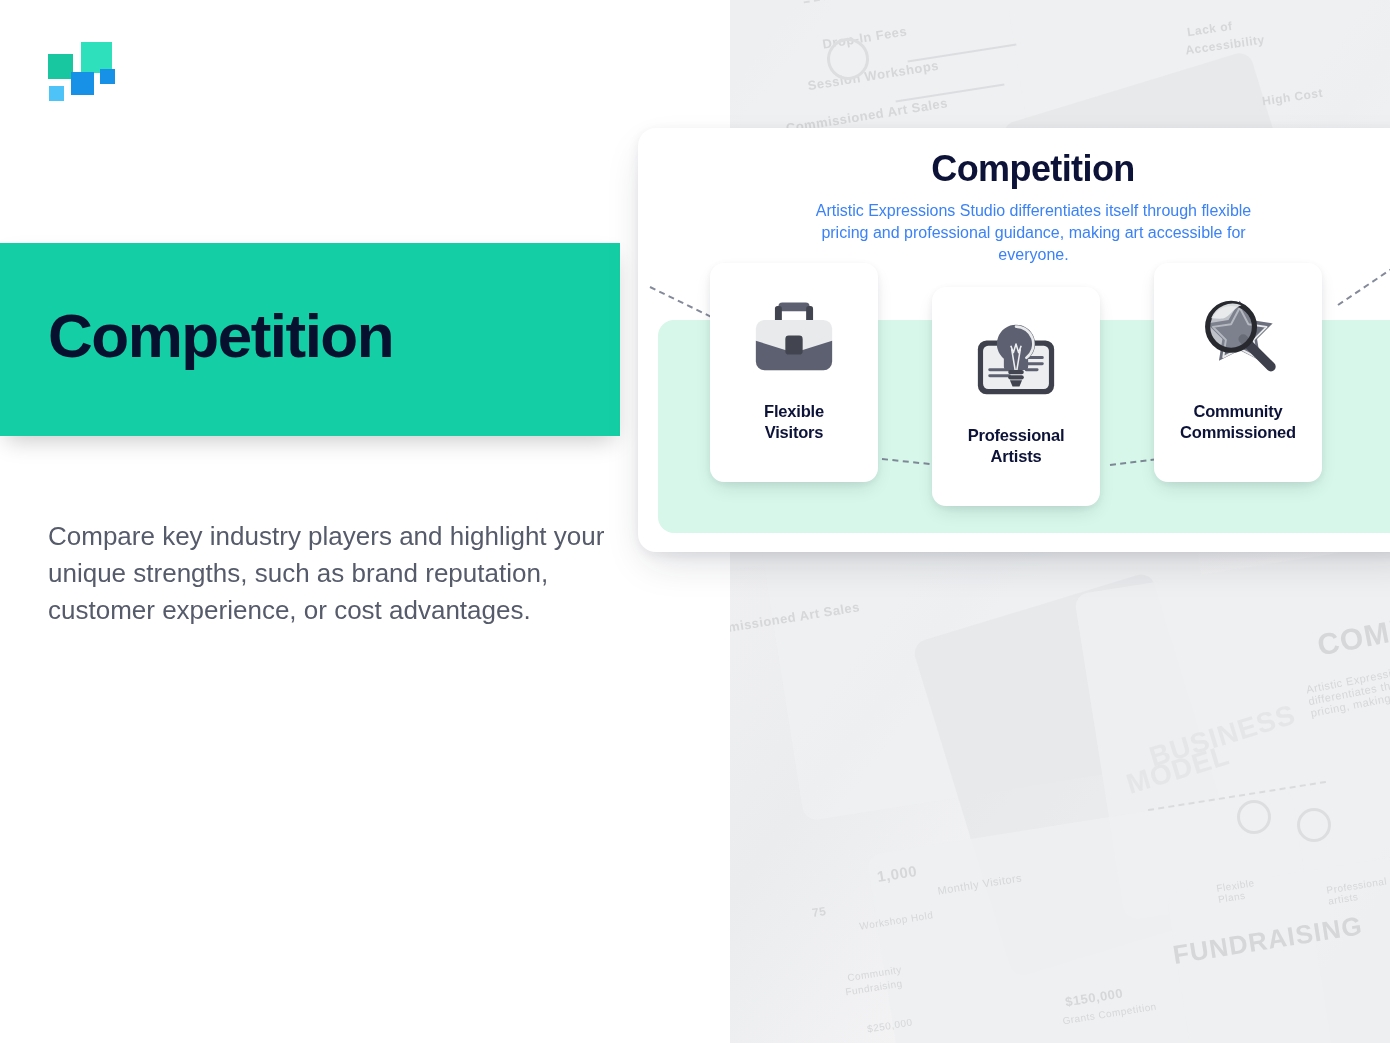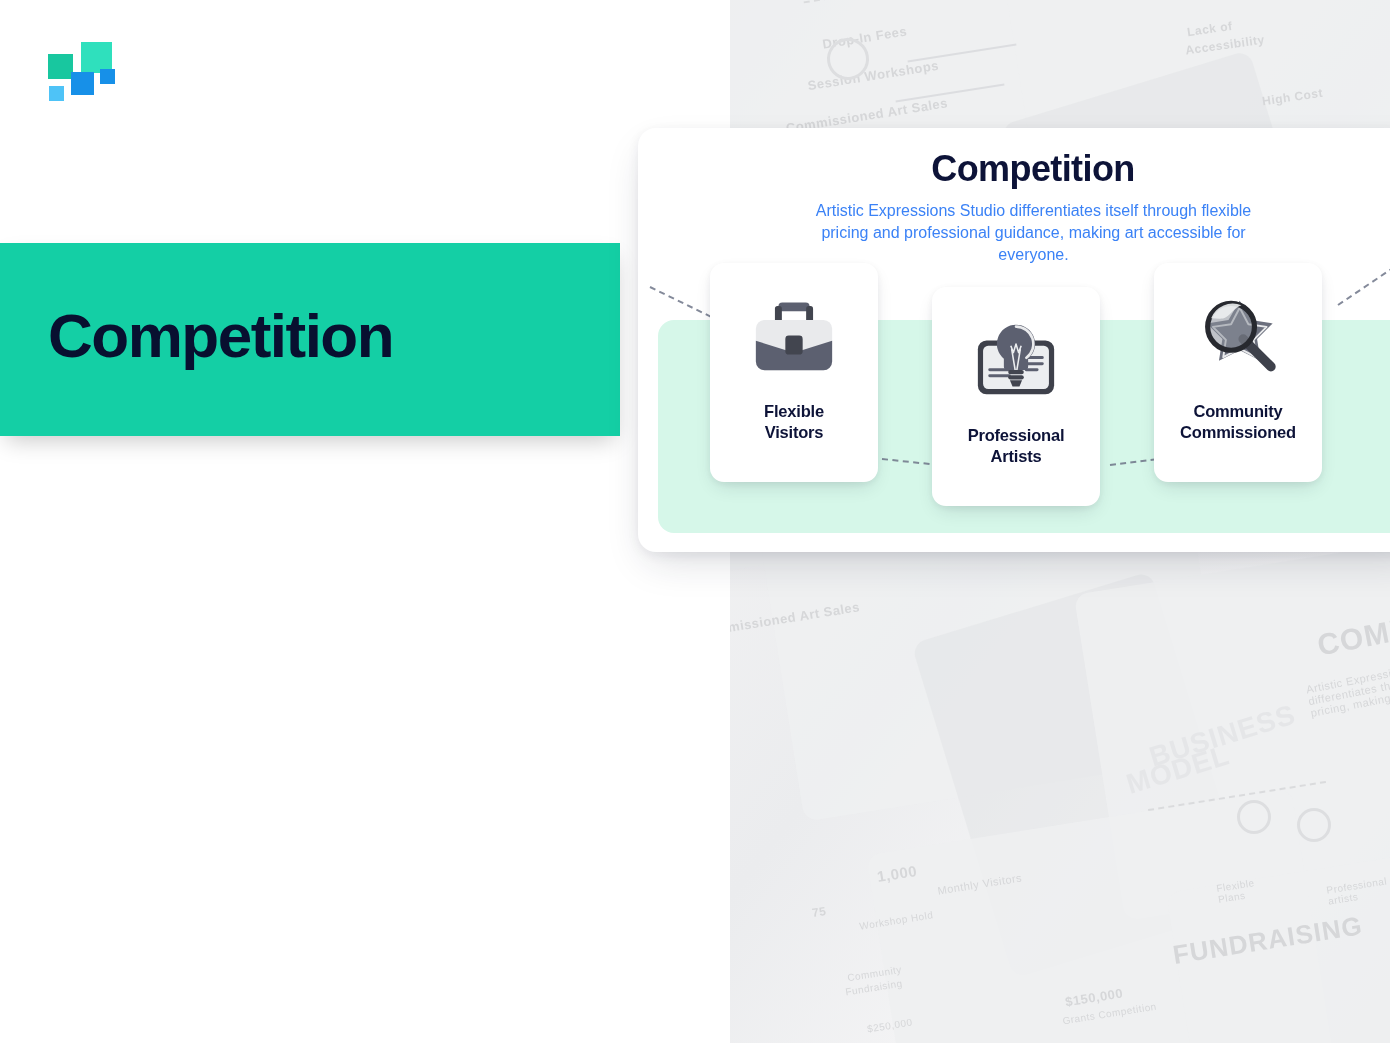--- a/index.html
+++ b/index.html
@@ -198,20 +198,21 @@
       <i class="sq3"></i>
       <i class="sq4"></i>
       <i class="sq5"></i>
   </span>
 </div>
 
 <div id="title-banner"></div>
 <h1 id="page-title">Competition</h1>
 
 <div id="left-body">
+  <p>Compare key industry players and highlight your unique strengths, such as brand reputation, customer experience, or cost advantages.</p>
 </div>
 
 <div id="preview-card">
 
   <div id="card-title">Competition</div>
   <div id="card-subtitle">Artistic Expressions Studio differentiates itself through flexible pricing and professional guidance, making art accessible for everyone.</div>
 
   <div id="mint-panel"></div>
 
   <div class="connector" id="connector-in"></div>

